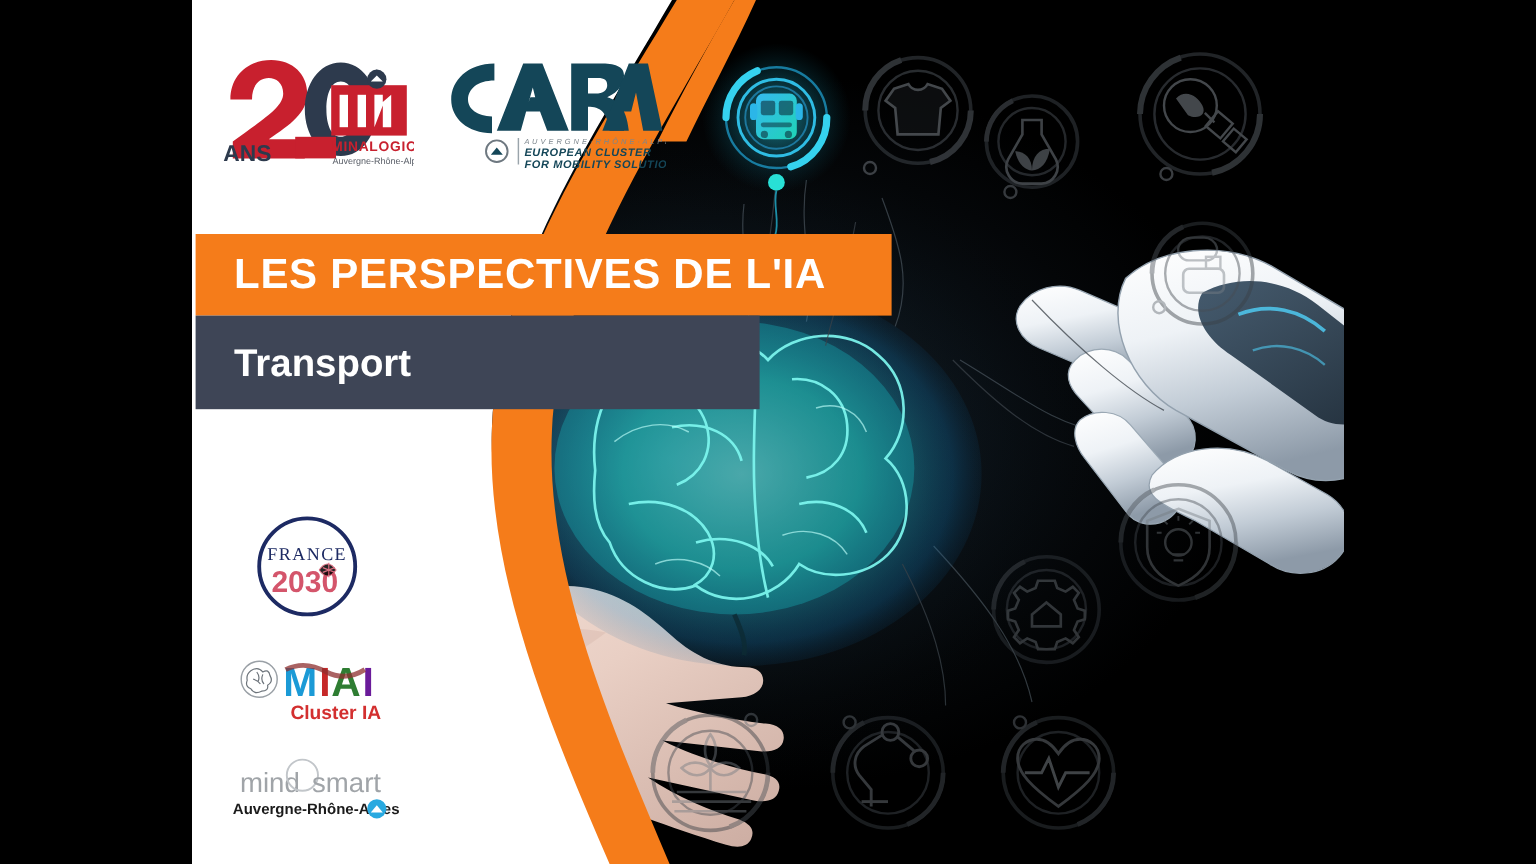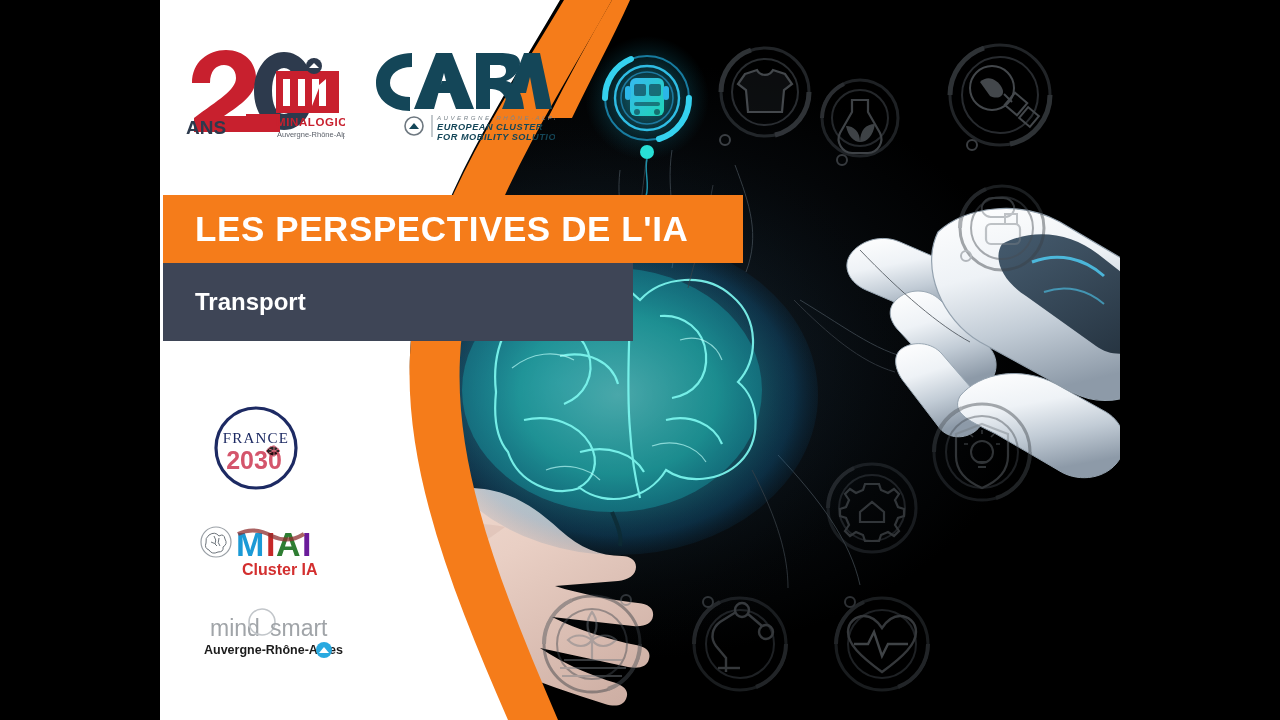--- a/index.html
+++ b/index.html
@@ -42,36 +42,36 @@
     color:#ffffff; font-size:35px; font-weight:bold; letter-spacing:0.6px;
     margin-left:32px; white-space:nowrap;
     font-family:"Liberation Sans", sans-serif;
   }
   .banner-dark {
     position:absolute; left:3px; top:263px; width:470px; height:78px;
     background:#3e4556; z-index:6;
     display:flex; align-items:center;
   }
   .banner-dark .subtitle {
-    color:#ffffff; font-size:24px; font-weight:bold; margin-left:32px;
+    color:#ffffff; font-size:32px; font-weight:bold; margin-left:32px;
     white-space:nowrap;
   }
 
   
   .logo-row { position:absolute; left:20px; top:38px; z-index:7; display:flex; align-items:center; gap:25px; }
 
   .logo-minalogic { position:relative; width:165px; height:105px; }
   .logo-cara { position:relative; width:185px; height:100px;font-style:italic; }
 
   
-  .partners { position:absolute; left:20px; top:401px; z-index:7; width:190px; }
+  .partners { position:absolute; left:20px; top:425px; z-index:7; width:190px; }
   .partner { margin-bottom:24px; }
   .p-france { width:105px; height:95px; position:relative; margin-left:24px;}
   .p-miai { width:140px; height:62px; position:relative; margin-left:18px;}
-  .p-mind { width:150px; height:56px; position:relative; margin-left:16px;}
+  .p-mind { width:150px; height:56px; position:relative; margin-left:6px;}
 </style>
 </head>
 <body>
 
 <div id="stage">
 
   <div id="content">
 
     <div class="photo-panel">
 

